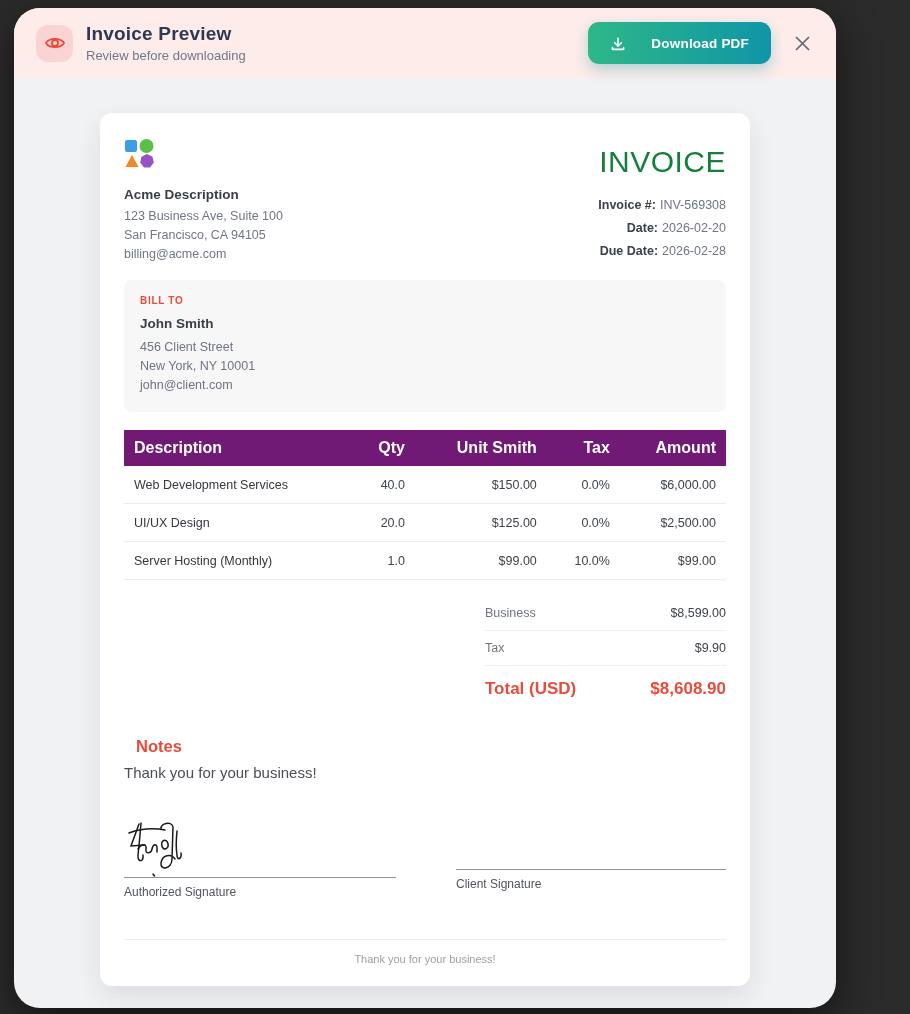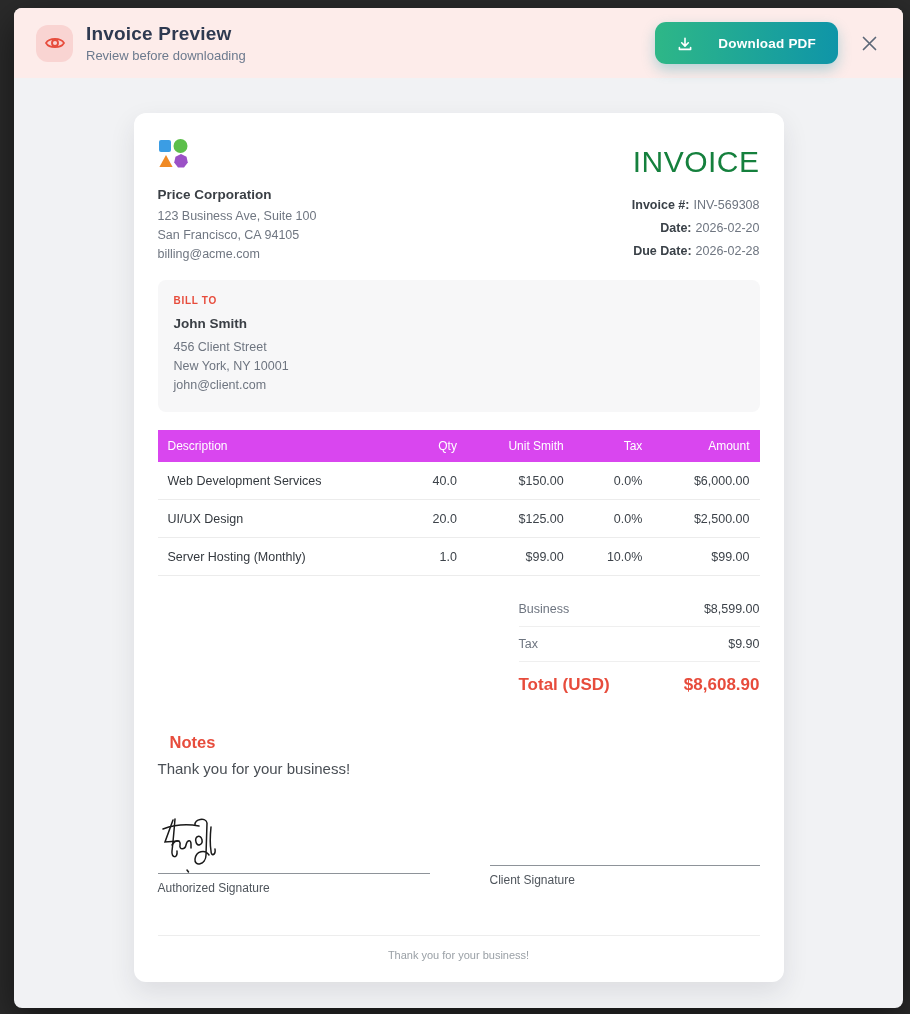--- a/index.html
+++ b/index.html
@@ -5,22 +5,22 @@
   * { box-sizing: border-box; }
   html, body { margin: 0; padding: 0; }
   body {
     width: 910px; height: 1014px;
     background: #2b2b2b;
     font-family: "Liberation Sans", sans-serif;
     position: relative;
     overflow: hidden;
   }
   .modal {
-    position: absolute; left: 14px; top: 8px; width: 889px; height: 1000px;
-    background: #f1f2f4; border-radius: 8px; overflow: hidden;
+    position: absolute; left: 14px; top: 8px; width: 822px; height: 1000px;
+    background: #f1f2f4; border-radius: 26px; overflow: hidden;
     box-shadow: 0 12px 40px rgba(0,0,0,.55);
   }
   
   .modal-header {
     height: 70px; background: #fdecea;
     display: flex; align-items: center;
     padding: 0 20px 0 22px;
   }
   .icon-box {
     width: 37px; height: 37px; border-radius: 12px;
@@ -64,21 +64,21 @@
   .meta-label { font-weight: 700; color: #3a4148; margin-right: 4px; }
   .meta-value { color: #6e7580; }
   
   .billto-box { background: #f7f7f8; border-radius: 8px; padding: 15px 16px 17px; margin: 16px 0 18px; }
   .billto-heading { font-size: 10px; font-weight: 700; color: #e74c3c; letter-spacing: .7px; margin-bottom: 10px; }
   .billto-name { font-size: 13.5px; font-weight: 700; color: #3a3f45; margin-bottom: 7px; }
   .billto-line { font-size: 12.5px; color: #6e7580; line-height: 19px; }
   
   table.items { width: 100%; border-collapse: collapse; }
   table.items th {
-    background: #d946ef; color: #fff; font-weight: 400; font-size: 12px;
+    background: #701a75; color: #fff; font-weight: 700; font-size: 16px;
     padding: 9px 10px; text-align: right; white-space: nowrap;
   }
   table.items th:first-child { text-align: left; }
   table.items td {
     font-size: 12.5px; color: #3d434a; padding: 11.5px 10px; text-align: right;
     border-bottom: 1px solid #ececec; white-space: nowrap;
   }
   table.items td:first-child { text-align: left; color: #33383e; }
   
   .totals-wrap { display: flex; justify-content: flex-end; margin-top: 16px; }
@@ -148,21 +148,21 @@
   <div class="invoice-card">
 
     <div class="top-row">
       <div class="company-block">
         <svg class="logo" width="32" height="32" viewBox="0 0 32 32">
           <rect x="1" y="3" width="12" height="12" rx="2" fill="#3b9de4"></rect>
           <circle cx="22.5" cy="9" r="7" fill="#5cbf4a"></circle>
           <path d="M8 18 L14.6 30 H1.4 Z" fill="#f08a24"></path>
           <path d="M23 17 L28.5 19.7 L29.8 25.6 L26 30.4 L20 30.4 L16.2 25.6 L17.5 19.7 Z" fill="#9b51c6"></path>
         </svg>
-        <div class="company-name">Price Corporation</div>
+        <div class="company-name">Acme Description</div>
         <div class="company-line">123 Business Ave, Suite 100</div>
         <div class="company-line">San Francisco, CA 94105</div>
         <div class="company-line">billing@acme.com</div>
       </div>
 
       <div class="invoice-meta">
         <h2 class="invoice-title">INVOICE</h2>
         <div class="meta-row">
           <span class="meta-label">Invoice #:</span><span class="meta-value">INV-569308</span>
         </div>

